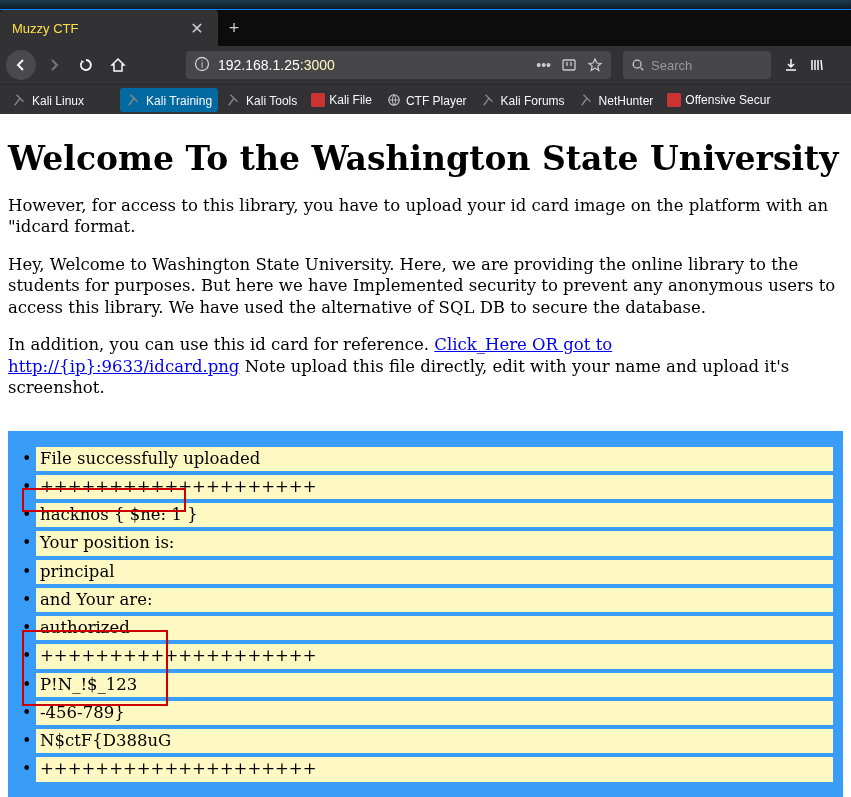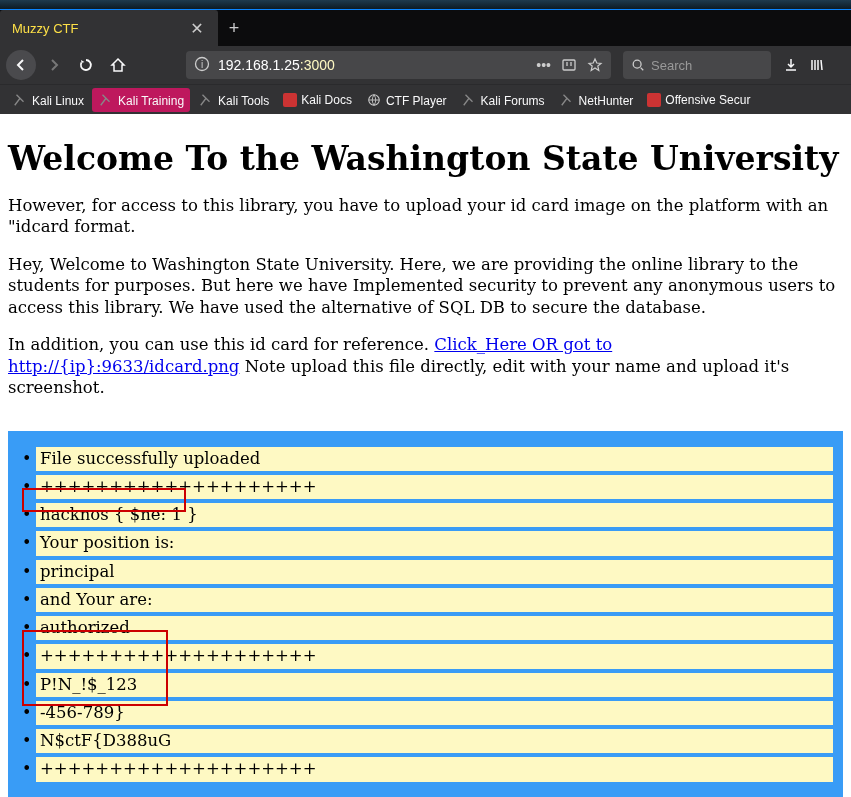--- a/index.html
+++ b/index.html
@@ -129,21 +129,21 @@
       display: flex;
       align-items: flex-end;
       gap: 4px;
       padding: 4px 6px;
       color: #f9f9fa;
       font-size: 12px;
       border-radius: 3px;
       cursor: pointer;
       white-space: nowrap;
     }
-    .bookmark.active { background: #be185d; }
+    .bookmark.active { background: #0369a1; margin-left: 28px; }
     .bookmark-icon {
       width: 16px;
       height: 16px;
       display: flex;
       align-items: center;
       justify-content: center;
     }
     .page-content {
       padding: 8px;
       font-family: Georgia, "DejaVu Serif", serif;
@@ -284,21 +284,21 @@
   <div class="bookmark">
       <span class="bookmark-icon">
         <svg width="14" height="14" viewBox="0 0 16 16">
           <path d="M4 2 L12 10 M8 6 L2 14" stroke="#888" stroke-width="1.5"></path>
         </svg>
       </span>
       <span>Kali Tools</span>
     </div>
   <div class="bookmark">
       <span class="bookmark-icon" style="background:#c33;width:14px;height:14px;border-radius:2px;"></span>
-      <span>Kali Docs</span>
+      <span>Kali File</span>
     </div>
   <div class="bookmark">
       <span class="bookmark-icon">
         <svg width="14" height="14" viewBox="0 0 16 16">
           <circle cx="8" cy="8" r="6" stroke="#ccc" stroke-width="1.2" fill="none"></circle>
           <path d="M2 8 L14 8 M8 2 Q12 8 8 14 Q4 8 8 2" stroke="#ccc" stroke-width="1" fill="none"></path>
         </svg>
       </span>
       <span>CTF Player</span>
     </div>

